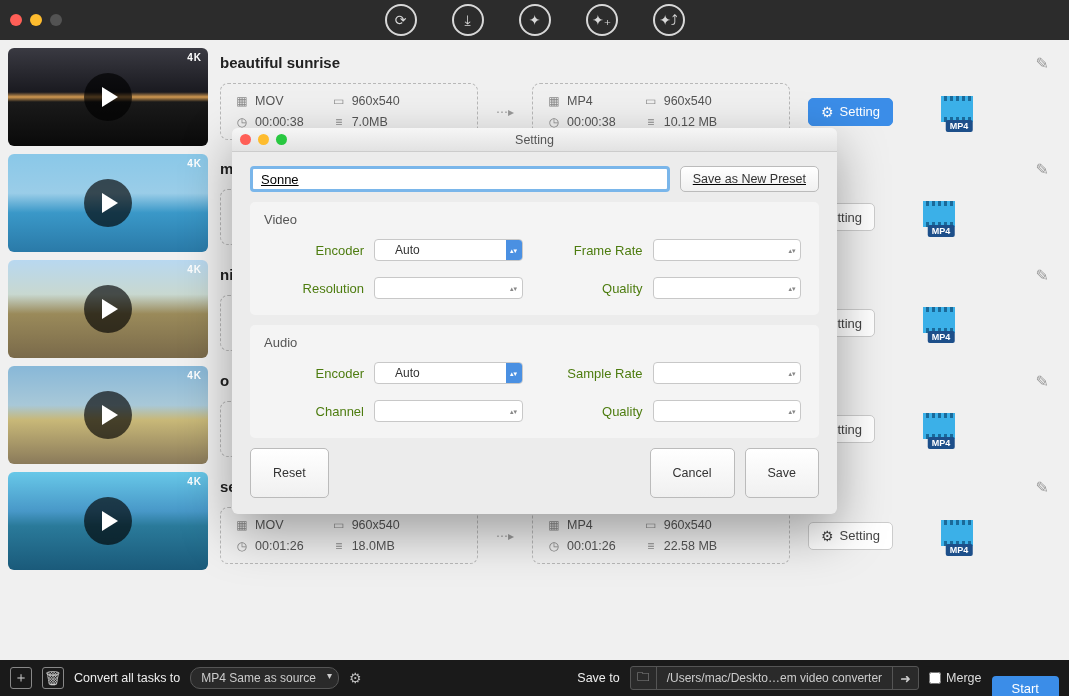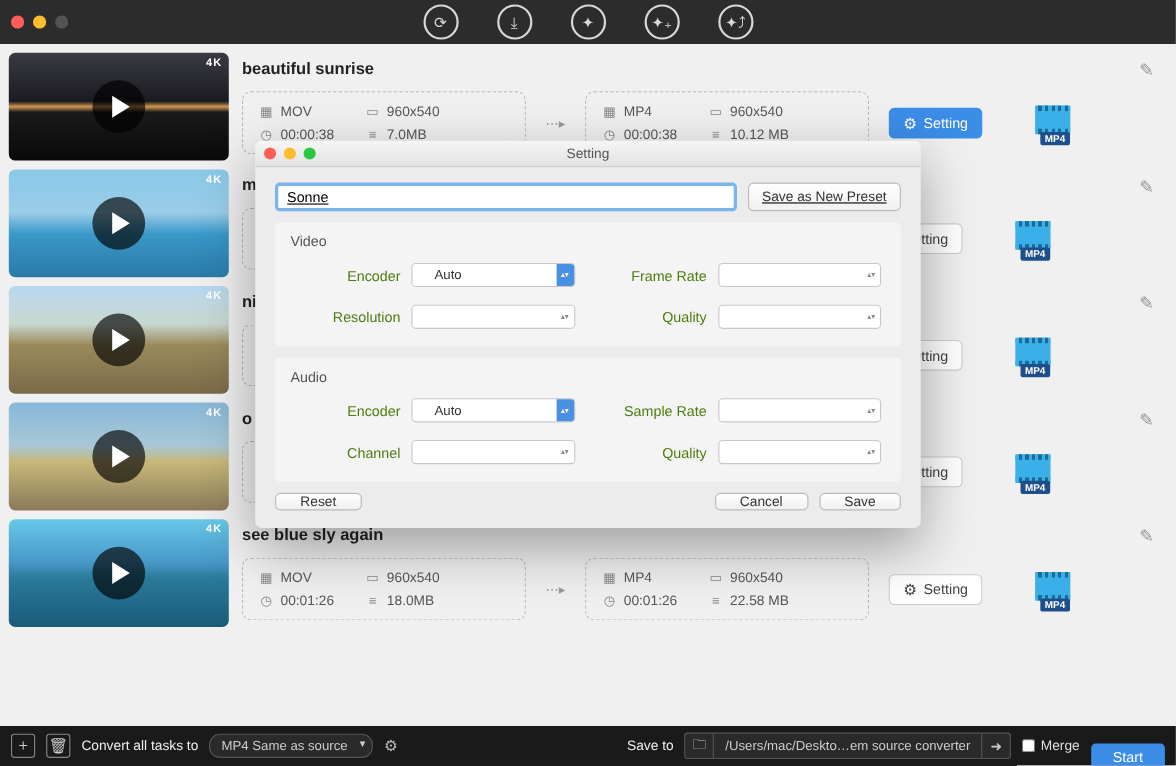--- a/index.html
+++ b/index.html
@@ -79,21 +79,21 @@
 .section { background: #f4f4f4; border-radius: 5px; padding: 10px 18px 16px 18px; margin-bottom: 10px; }
 .section-title { font-size: 13px; color: #555; margin-bottom: 12px; margin-left: -4px; }
 .fields { display: grid; grid-template-columns: 1fr 1fr; row-gap: 16px; column-gap: 24px; }
 .field { display: flex; align-items: center; gap: 10px; }
 .field label { width: 96px; text-align: right; font-size: 13px; color: #4d7c0f; }
 .select { flex: 1; height: 22px; background: #fff; border: 1px solid #c8c8c8; border-radius: 4px; font-size: 12px; color: #333; padding: 0 20px 0 20px; position: relative; display: flex; align-items: center; cursor: pointer; }
 .select .caret { position: absolute; right: 0; top: 0; bottom: 0; width: 16px; display: flex; flex-direction: column; align-items: center; justify-content: center; font-size: 7px; color: #888; line-height: 5px; }
 .select.blue .caret { background: #4a90e2; color: #fff; border-radius: 0 3px 3px 0; }
 .modal-footer { display: flex; gap: 10px; margin-top: 6px; }
 .modal-footer .mf-spacer { flex: 1; }
-.mf-btn { padding: 0 22px; border: 1px solid #bbb; border-radius: 5px; background: linear-gradient(180deg,#fff,#f0f0f0); font-size: 12.5px; cursor: pointer; color: #333; }
+.mf-btn { padding: 17px 22px; border: 1px solid #bbb; border-radius: 5px; background: linear-gradient(180deg,#fff,#f0f0f0); font-size: 12.5px; cursor: pointer; color: #333; }
 </style>
 </head>
 <body>
 
 <div class="titlebar">
   <div class="traffic-lights">
     <div class="traffic-light close"></div>
     <div class="traffic-light min"></div>
     <div class="traffic-light max"></div>
   </div>
@@ -317,21 +317,21 @@
 <div class="bottombar">
   <div class="bb-icon">＋</div>
   <div class="bb-icon">🗑</div>
   <span class="bb-label">Convert all tasks to</span>
   <div class="bb-select"><span>MP4 Same as source</span></div>
   <span class="bb-gear">⚙</span>
   <div class="bb-spacer"></div>
   <span class="bb-label">Save to</span>
   <div class="bb-path">
     <div class="folder">🗀</div>
-    <div class="txt">/Users/mac/Deskto…em source converter</div>
+    <div class="txt">/Users/mac/Deskto…em video converter</div>
     <div class="go">➜</div>
   </div>
   <label class="bb-check">
     <input type="checkbox" style="">
     <span>Merge</span>
   </label>
   <button class="bb-start">Start</button>
 </div>
 
 <div class="modal-overlay">

